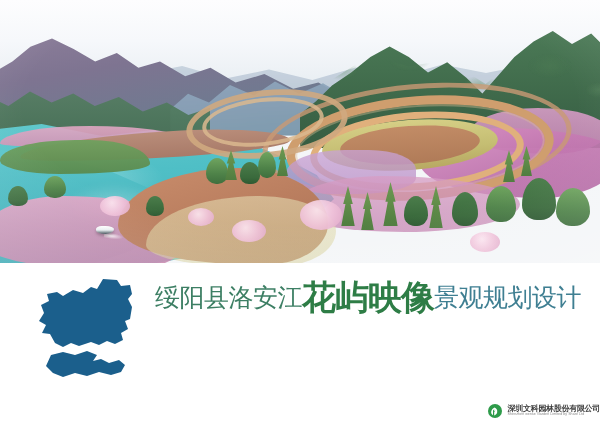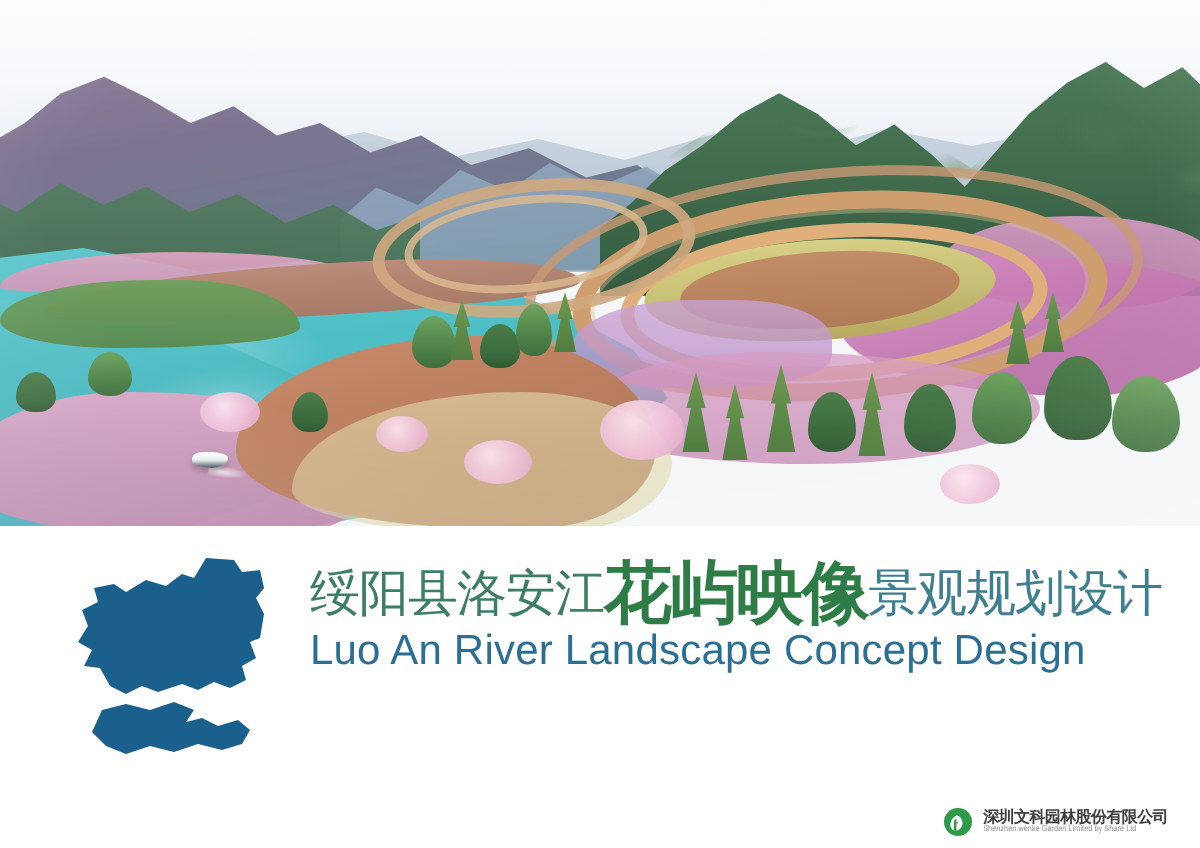--- a/index.html
+++ b/index.html
@@ -362,21 +362,21 @@
     color: #2b6f96;
     letter-spacing: .1px;
     white-space: nowrap;
     line-height: 1.1;
     font-family: "Liberation Sans", sans-serif;
   }
 
   
   #corp-logo {
     position: absolute;
-    right: 16px;
+    right: 0;
     bottom: 6px;
     display: flex;
     align-items: center;
     gap: 6px;
   }
   #corp-mark {
     width: 14px; height: 14px;
     border-radius: 50%;
     background: #2e9b4a;
     display: flex;
@@ -497,21 +497,20 @@
       </svg>
     </div>
 
     <div id="title-text">
 
       <div id="cn-title">
         <span class="cn-a">绥阳县洛安江</span><span class="cn-b">花屿映像</span><span class="cn-c">景观规划设计</span>
       </div>
 
 
-      <div id="en-sub">Luo An River Landscape Concept Design</div>
     </div>
 
     <div id="corp-logo">
       <span id="corp-mark">
         <svg width="9" height="9" viewBox="0 0 9 9" xmlns="http://www.w3.org/2000/svg" aria-hidden="true">
           <path fill="#ffffff" d="M4.5 0.6 C6.4 1.4 7.6 3.1 7.2 5.2 C6.9 6.9 5.6 8.1 4.2 8.4
                                    L4.2 5.0 L5.6 3.6 L4.2 4.3 L4.2 2.2 L3.0 3.4 L3.0 8.3
                                    C1.7 7.7 0.9 6.2 1.2 4.6 C1.6 2.6 2.9 1.3 4.5 0.6 Z"></path>
         </svg>
       </span>

